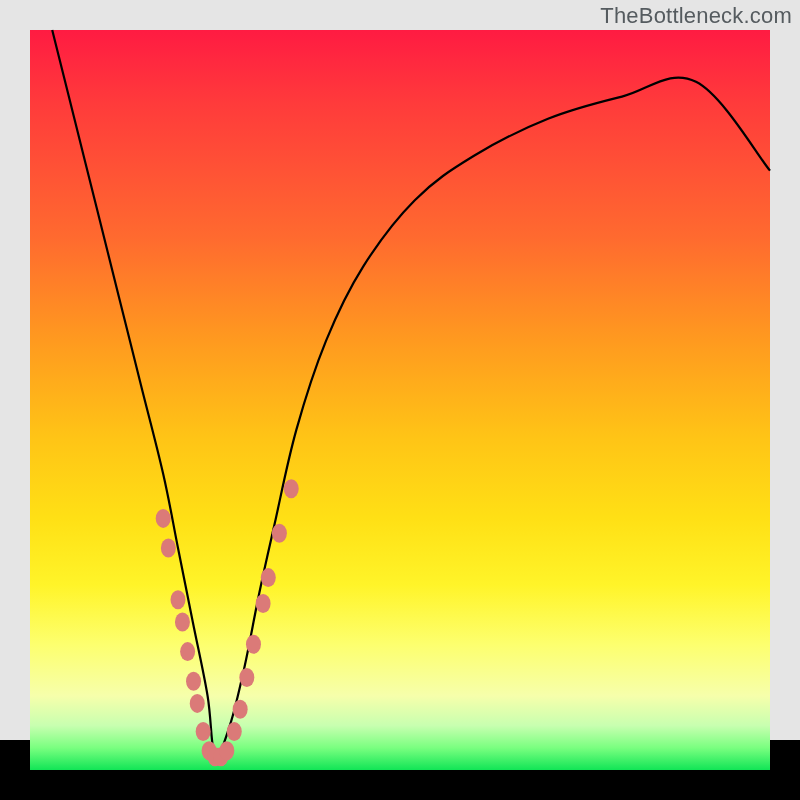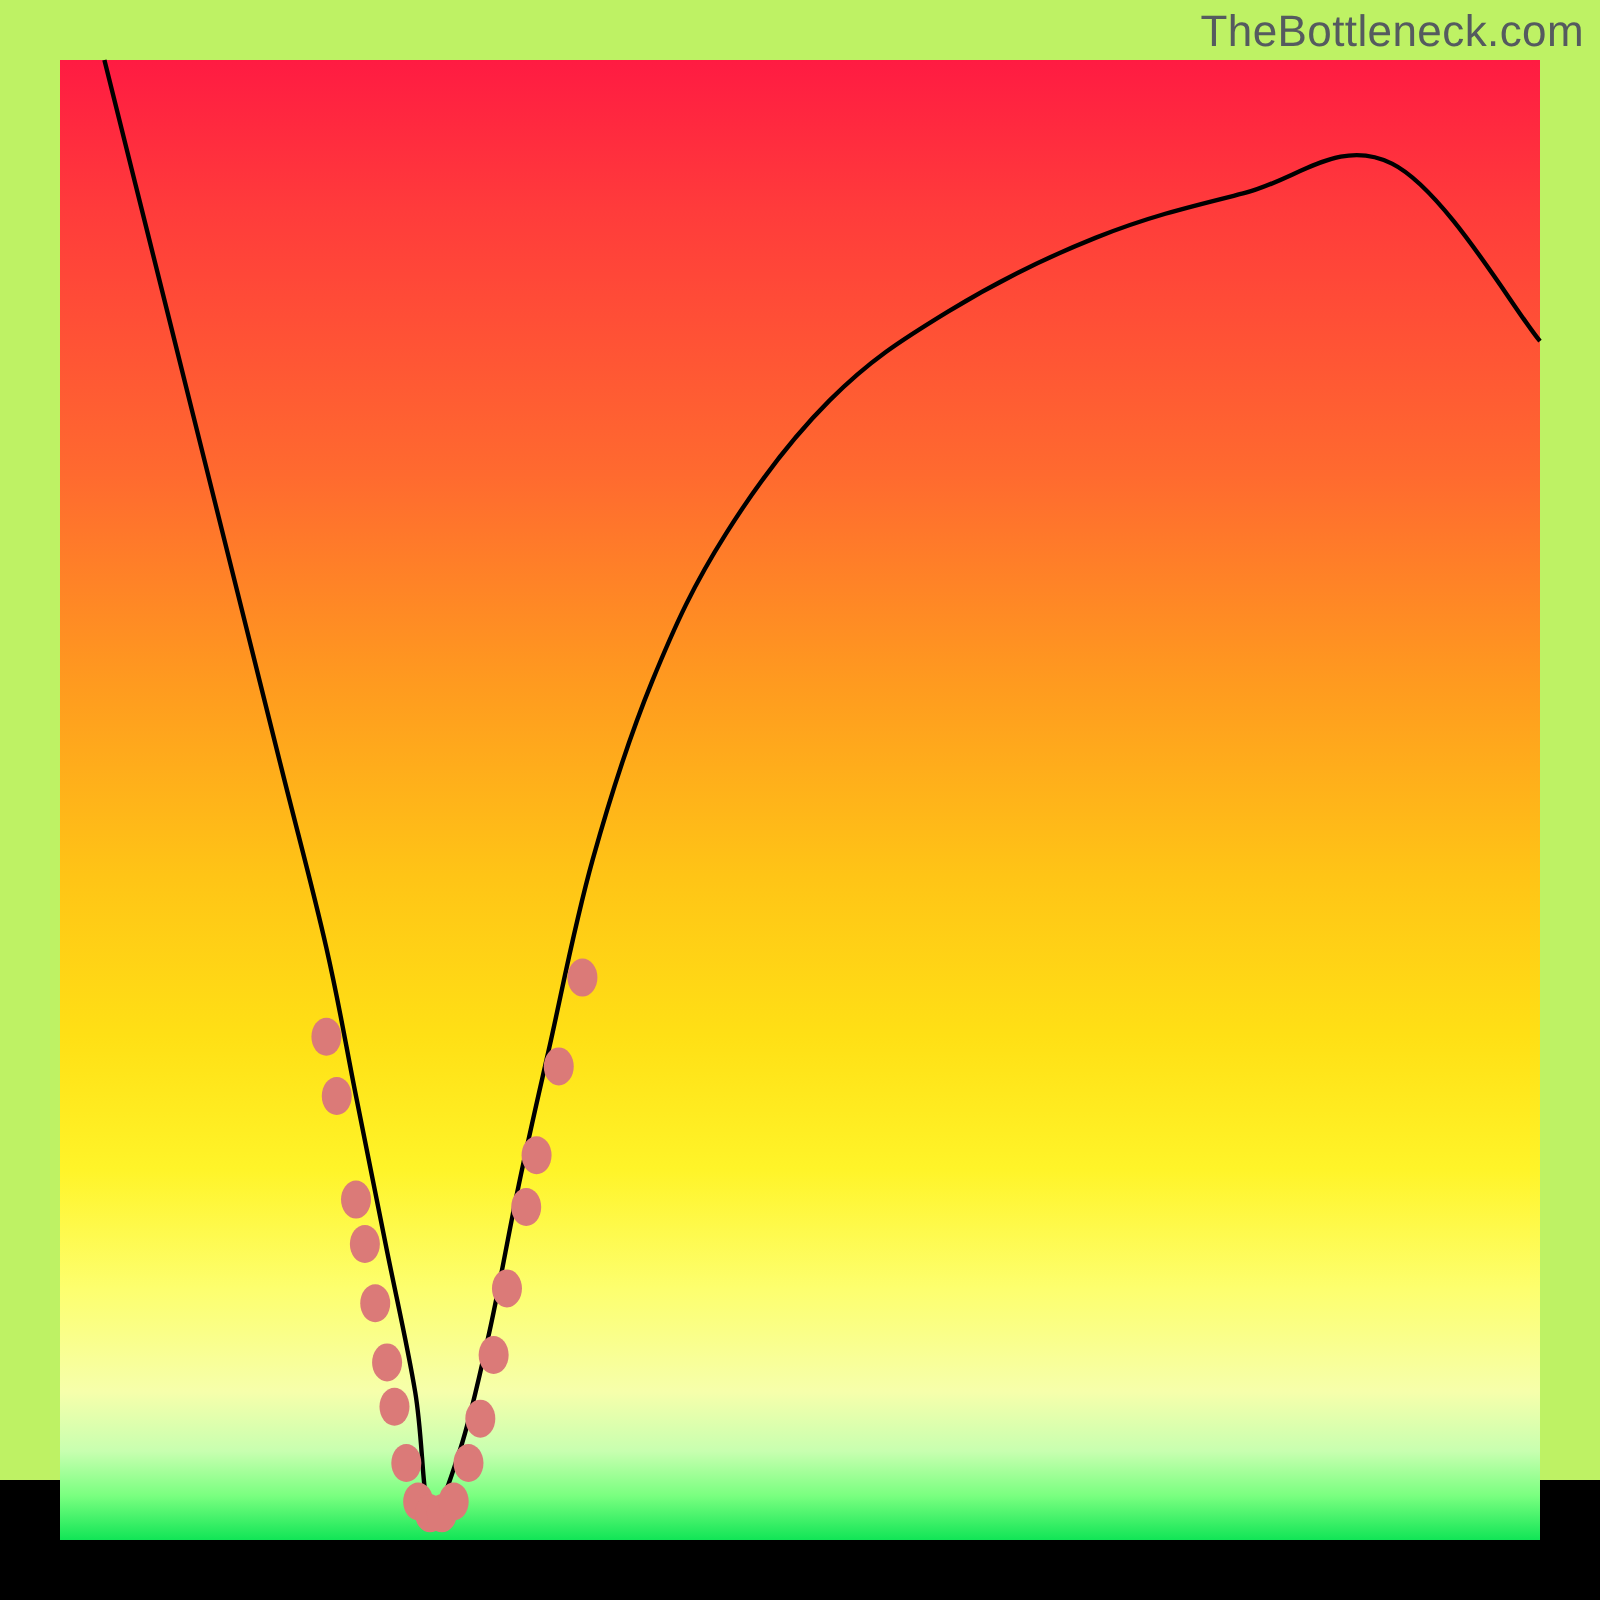--- a/index.html
+++ b/index.html
@@ -8,21 +8,21 @@
     width: 800px;
     height: 800px;
     overflow: hidden;
     background: #000;
     font-family: Arial, Helvetica, sans-serif;
   }
   .frame {
     position: relative;
     width: 800px;
     height: 740px;
-    background: #bef264;
+    background: #e5e5e5;
   }
   .plot-area {
     position: absolute;
     left: 30px;
     top: 30px;
     width: 740px;
     height: 740px;
     
     background: linear-gradient(
       to bottom,

